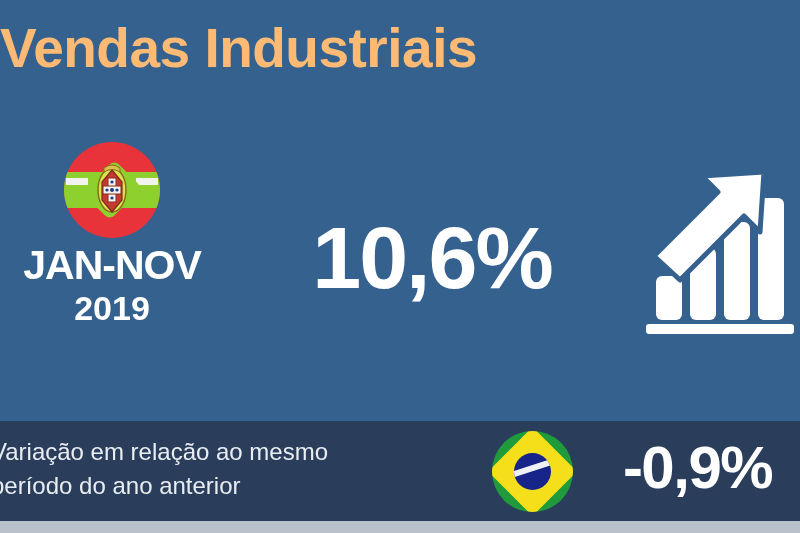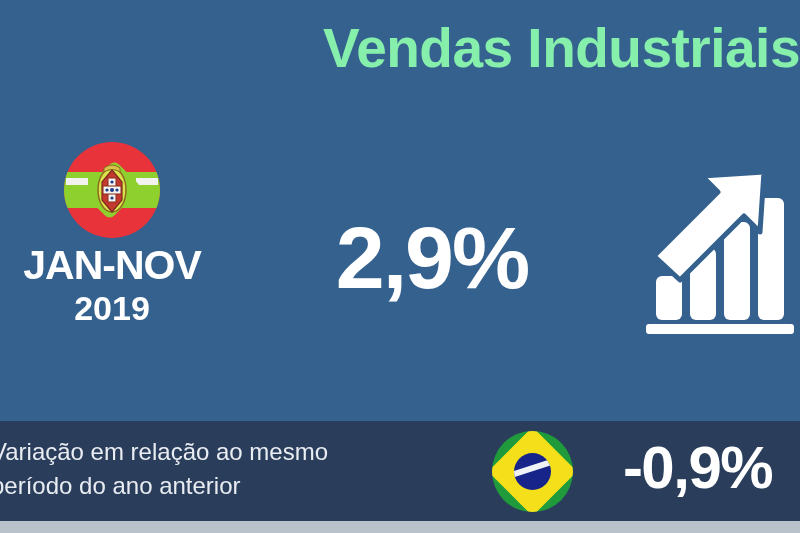--- a/index.html
+++ b/index.html
@@ -18,22 +18,22 @@
     overflow: hidden;
     background: #35618f;
   }
 
   
   .title {
     position: absolute;
     left: 0;
     top: 20px;
     width: 800px;
-    text-align: right;
-    color: #86efac;
+    text-align: left;
+    color: #fdba74;
     font-size: 55px;
     font-weight: bold;
     letter-spacing: -0.5px;
     line-height: 1.05;
     white-space: nowrap;
   }
 
   
   .main-row {
     position: absolute;
@@ -251,21 +251,21 @@
             <circle cx="21" cy="28" r="1.6" fill="#1e3e8c"></circle>
             <path d="M8 6 Q16 0 24 6 L24 10 Q16 5 8 10 Z" fill="#d8c24a" stroke="#8a6b1f" stroke-width="1"></path>
           </svg>
         </div>
       </div>
 
       <div class="period-label">JAN-NOV</div>
       <div class="period-year">2019</div>
     </div>
 
-    <div class="headline-value">2,9%</div>
+    <div class="headline-value">10,6%</div>
 
     <div class="growth-icon">
       <svg viewBox="0 0 160 180" xmlns="http://www.w3.org/2000/svg">
 
         <rect x="16" y="116" width="26" height="44" rx="6" fill="#ffffff"></rect>
         <rect x="50" y="88" width="26" height="72" rx="6" fill="#ffffff"></rect>
         <rect x="84" y="62" width="26" height="98" rx="6" fill="#ffffff"></rect>
         <rect x="118" y="38" width="26" height="122" rx="6" fill="#ffffff"></rect>
 
         <rect x="6" y="164" width="148" height="10" rx="3" fill="#ffffff"></rect>

